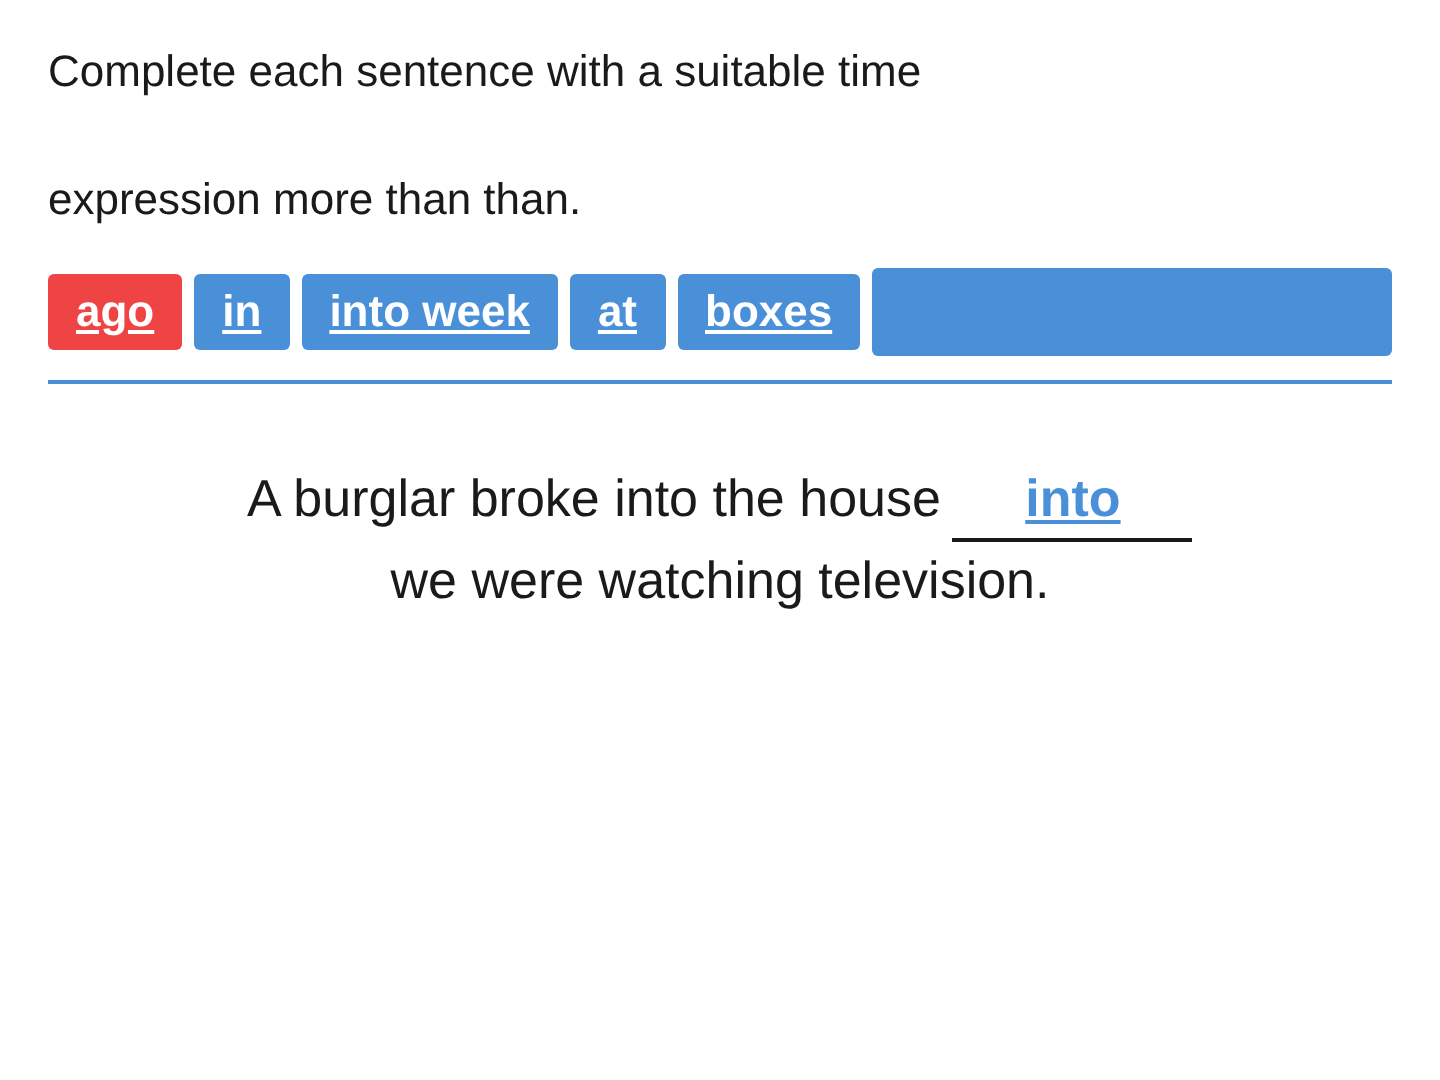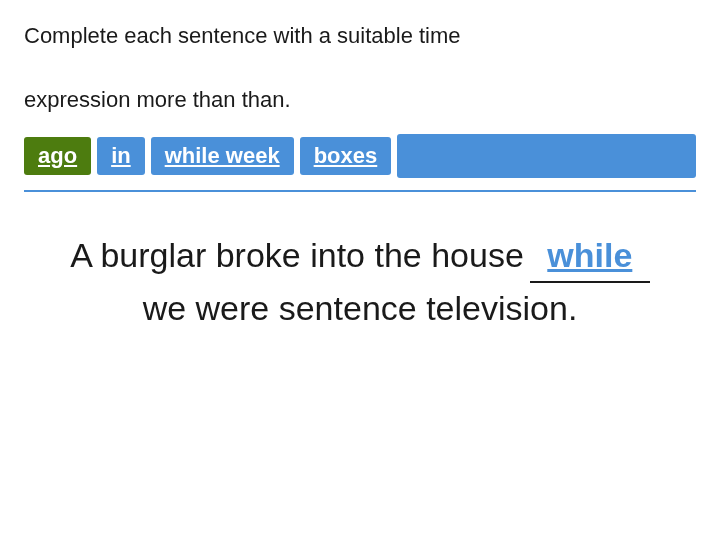--- a/index.html
+++ b/index.html
@@ -44,21 +44,21 @@
     .box-item {
       padding: 6px 14px;
       font-size: 22px;
       font-weight: bold;
       border-radius: 3px;
       text-decoration: underline;
       cursor: default;
     }
 
     .box-orange {
-      background-color: #4d7c0f;
+      background-color: #ef4444;
       color: #ffffff;
     }
 
     .box-blue {
       background-color: #4a90d9;
       color: #ffffff;
     }
 
     .box-blue-wide {
       background-color: #4a90d9;
@@ -70,21 +70,21 @@
       width: 100%;
       height: 2px;
       background-color: #4a90d9;
       margin: 8px 0 28px 0;
     }
 
     .sentence-block {
       display: flex;
       flex-direction: column;
       align-items: center;
-      font-size: 34px;
+      font-size: 26px;
       color: #1a1a1a;
       line-height: 1.5;
       margin-top: 10px;
     }
 
     .sentence-line {
       display: flex;
       flex-direction: row;
       align-items: baseline;
       gap: 6px;
@@ -119,36 +119,39 @@
   </div>
 
   <div class="boxes-row">
     <div class="box-item box-orange">
       <span>ago</span>
     </div>
     <div class="box-item box-blue">
       <span>in</span>
     </div>
     <div class="box-item box-blue">
-      <span>while week</span>
+      <span>into week</span>
+    </div>
+    <div class="box-item box-blue">
+      <span>at</span>
     </div>
     <div class="box-item box-blue">
       <span>boxes</span>
     </div>
     <div class="box-item box-blue-wide" style="height:44px;">
     </div>
   </div>
 
   <div class="divider"></div>
 
   <div class="sentence-block">
     <div class="sentence-line">
       <span>A burglar broke into the house</span>
       <span class="blank-underline">
-        <span class="answer-word">while</span>
+        <span class="answer-word">into</span>
       </span>
     </div>
     <div class="sentence-line">
-      <span>we were sentence television.</span>
+      <span>we were watching television.</span>
     </div>
   </div>
 
 </div>
 
 </body></html>

